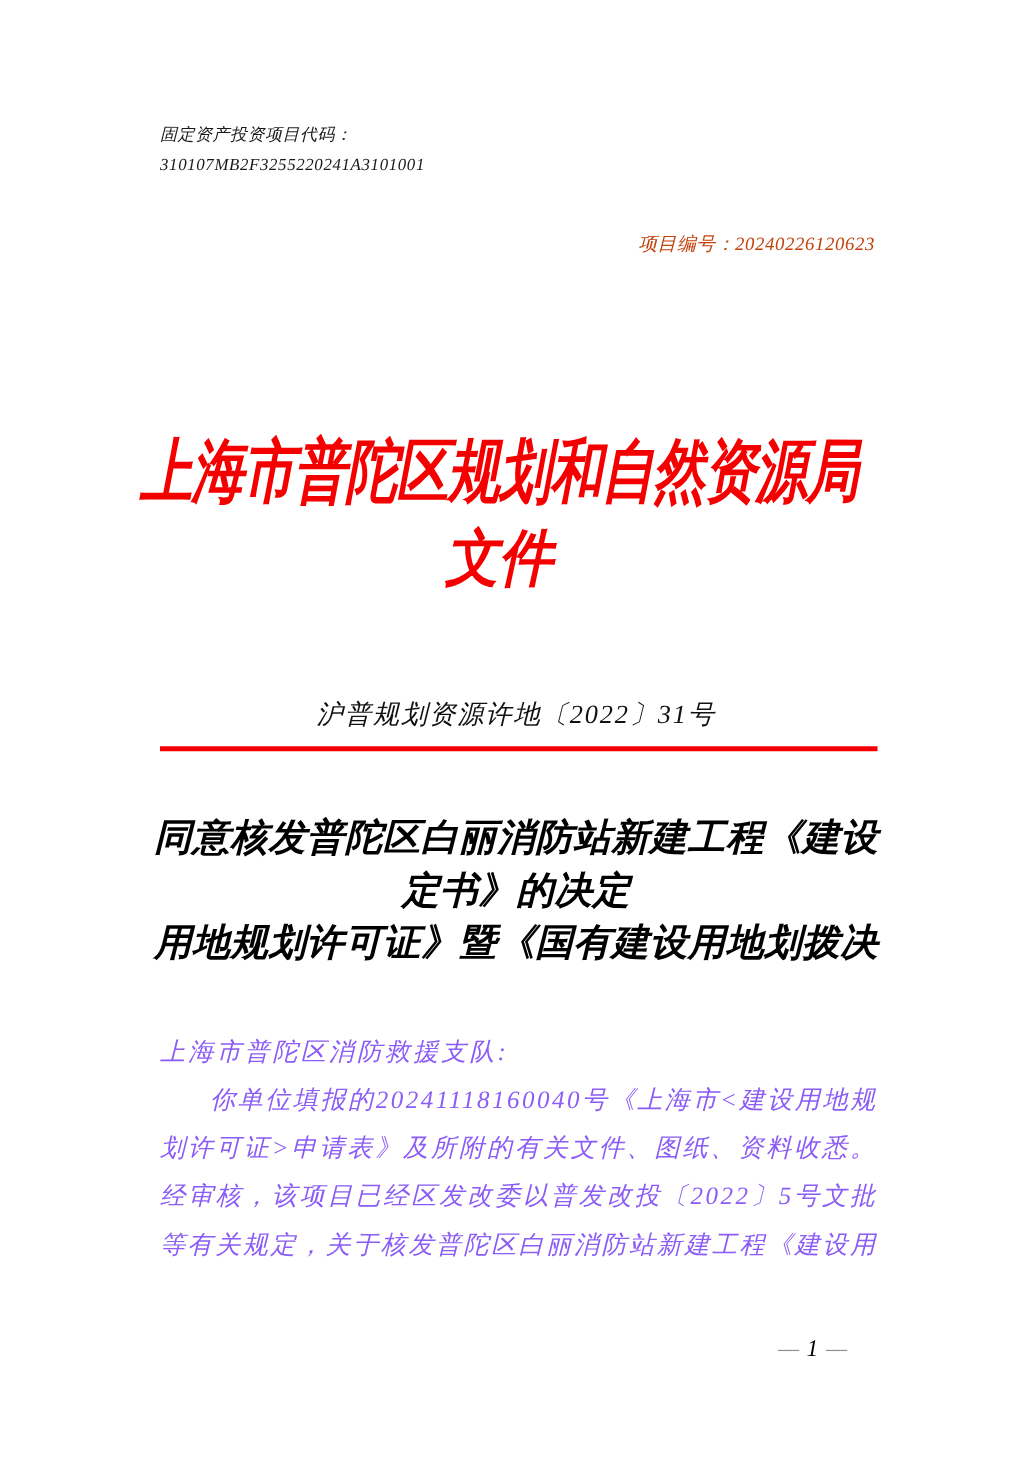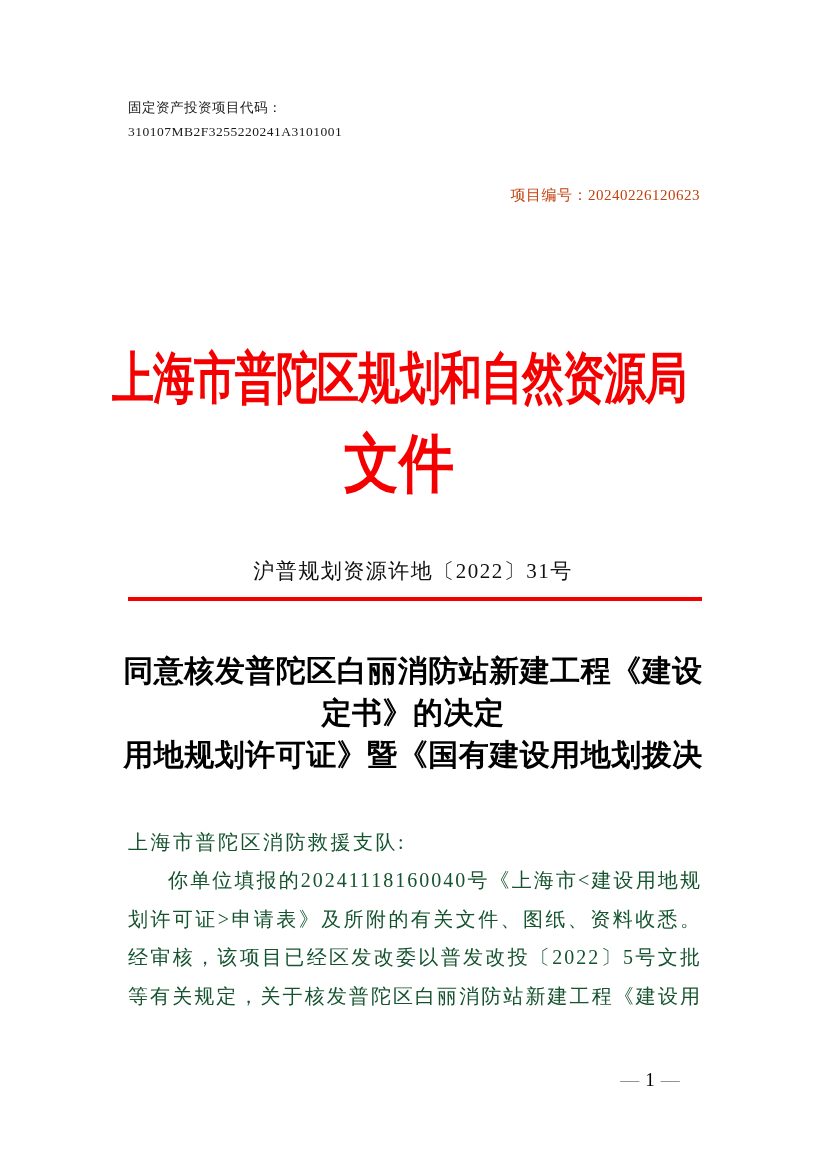--- a/index.html
+++ b/index.html
@@ -8,20 +8,21 @@
     background: #ffffff;
   }
   .page {
     position: relative;
     width: 826px;
     height: 1169px;
     background: #ffffff;
     overflow: hidden;
     font-family: "Liberation Serif", "DejaVu Serif", serif;
     color: #000000;
+    font-style: italic;
   }
 
   
   .proj-code {
     position: absolute;
     top: 96px;
     left: 128px;
     font-size: 13.5px;
     line-height: 24px;
     letter-spacing: 0.5px;
@@ -55,24 +56,24 @@
     font-size: 42px;
     letter-spacing: -1px;
   }
   .agency-line1 .stretch {
     display: inline-block;
     transform: scaleY(1.32);
     transform-origin: center center;
     white-space: nowrap;
   }
   .agency-line2 {
-    top: 428px;
+    top: 412px;
     height: 72px;
     line-height: 72px;
-    font-size: 55px;
+    font-size: 43px;
     text-align: center;
   }
   .agency-line2 .stretch {
     display: inline-block;
     transform: scaleY(1.15);
     transform-origin: center center;
     white-space: nowrap;
   }
 
   
@@ -113,21 +114,21 @@
 
   
   .body-block {
     position: absolute;
     top: 823px;
     left: 128px;
     width: 574px;
     font-size: 20px;
     line-height: 38.4px;
     letter-spacing: 2px;
-    color: #14532d;
+    color: #8b5cf6;
   }
   .body-line {
     width: 574px;
     text-align: justify;
     text-align-last: justify;
     word-break: break-all;
     white-space: nowrap0; 
   }
   .body-line.indent {
     padding-left: 40px;

